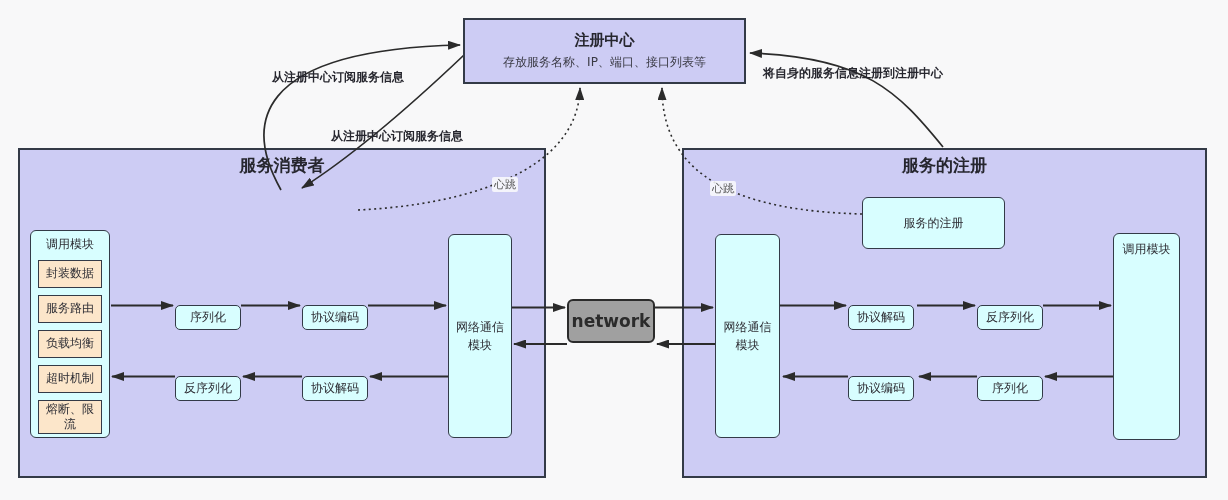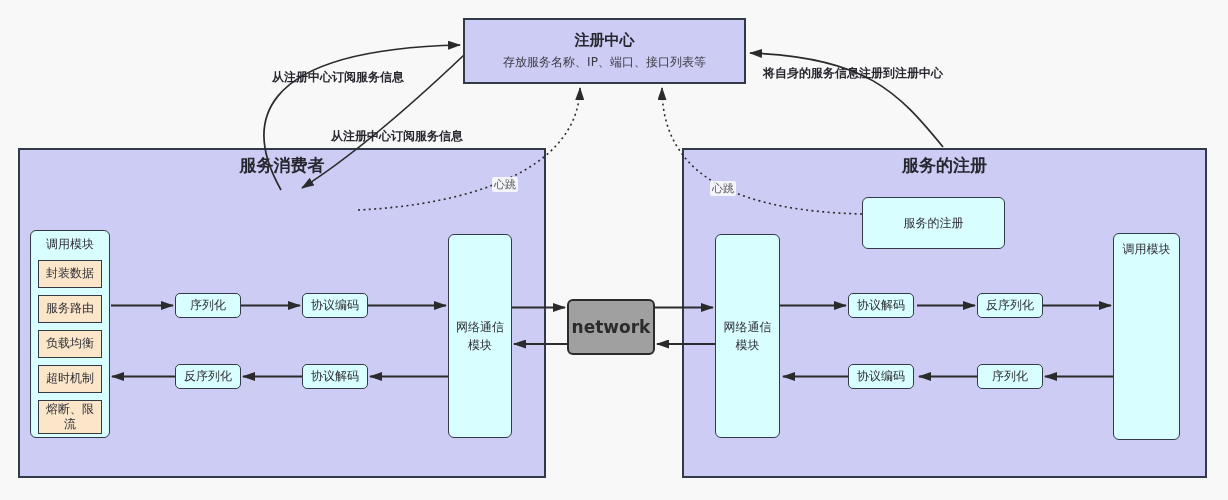--- a/index.html
+++ b/index.html
@@ -15,35 +15,35 @@
   .panel-title{position:absolute;top:4px;left:0;right:0;text-align:center;font-weight:bold;font-size:17px;color:#26262e;}
   .registry{position:absolute;left:463px;top:18px;width:283px;height:66px;z-index:3;box-sizing:border-box;
             background:var(--purple,#cdccf4);border:2px solid var(--line,#333a47);
             display:flex;flex-direction:column;align-items:center;justify-content:center;gap:4px;}
   .registry-title{font-weight:bold;font-size:15px;color:#26262e;}
   .registry-sub{font-size:12px;color:#3a3a44;}
   .node{position:absolute;background:var(--cyan,#d8feff);border:1.7px solid var(--line,#333a47);border-radius:6px;
         display:flex;align-items:center;justify-content:center;font-size:12px;z-index:3;text-align:center;box-sizing:border-box;}
   .discovery{left:213px;top:191px;width:144px;height:37px;}
   .register{left:862px;top:197px;width:143px;height:52px;}
-  .proc{width:66px;height:25px;border-radius:5px;}
+  .proc{width:66px;height:25px;border-radius:5px;margin-top:12px;}
   .p-ser-l{left:175px;top:293px;} .p-enc-l{left:302px;top:293px;}
   .p-deser-l{left:175px;top:364px;} .p-dec-l{left:302px;top:364px;}
   .p-dec-r{left:848px;top:293px;} .p-deser-r{left:977px;top:293px;}
   .p-enc-r{left:848px;top:364px;} .p-ser-r{left:977px;top:364px;}
   .tall{line-height:1.5;padding:0 5px;}
   .net-l{left:448px;top:234px;width:64px;height:204px;}
   .net-r{left:715px;top:234px;width:65px;height:204px;}
   .callmod-r{left:1113px;top:233px;width:67px;height:207px;align-items:flex-start;justify-content:center;padding-top:7px;}
   .callmod-l{left:30px;top:230px;width:80px;height:208px;flex-direction:column;justify-content:flex-start;padding-top:5px;}
   .callmod-header{font-size:12px;margin-bottom:3px;}
   .chip{background:var(--orange,#fce6ca);border:1.6px solid var(--line,#333a47);border-radius:0;width:64px;min-height:28px;
         display:flex;align-items:center;justify-content:center;font-size:12px;margin:3.5px 0;text-align:center;
         line-height:1.25;box-sizing:border-box;padding:1px 2px;}
-  .network{position:absolute;left:567px;top:299px;width:88px;height:56px;background:var(--gray,#a0a0a0);
+  .network{position:absolute;left:567px;top:299px;width:88px;height:44px;background:var(--gray,#a0a0a0);
            border:2.4px solid #2b2b2b;border-radius:6px;display:flex;align-items:center;justify-content:center;
            font-weight:bold;font-size:17px;color:#2b2b2b;z-index:3;box-sizing:border-box;}
   .elabel{position:absolute;z-index:4;font-size:12px;font-weight:bold;color:#26262e;white-space:nowrap;}
   .l-sub{left:272px;top:69px;}
   .l-push{left:331px;top:128px;}
   .l-reg{left:763px;top:65px;}
   .hb{font-size:11px;font-weight:normal;color:#555;background:rgba(250,250,252,.85);padding:0 2px;border-radius:2px;}
   .l-hb-l{left:492px;top:177px;}
   .l-hb-r{left:710px;top:181px;}
 </style>

